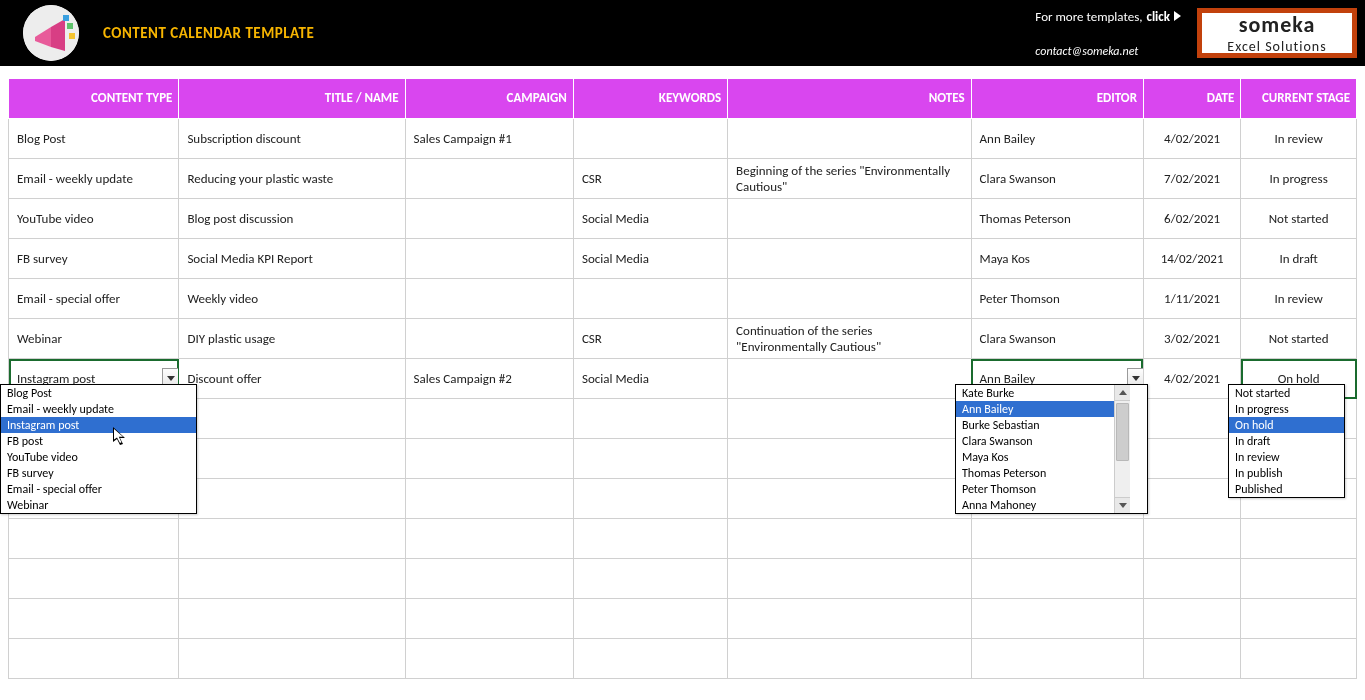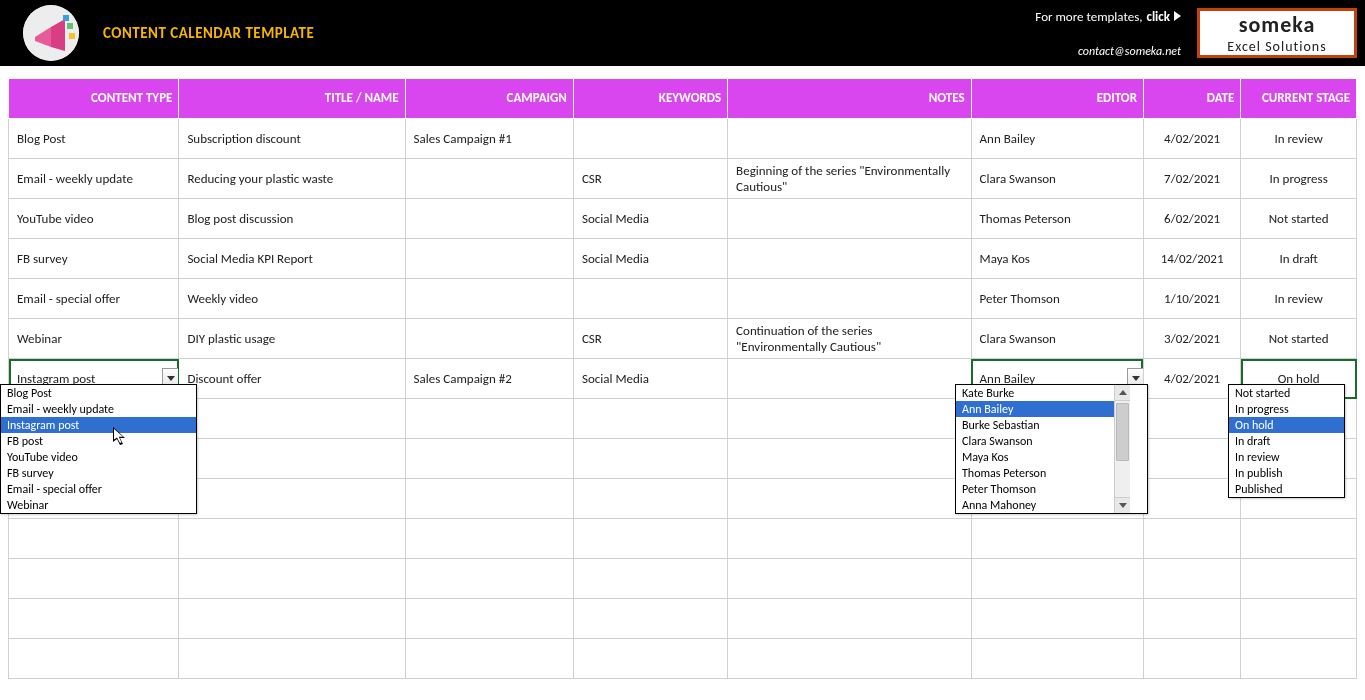--- a/index.html
+++ b/index.html
@@ -48,21 +48,20 @@
   .page-title {
     color: #fff;
     font-weight: bold;
     font-size: 22px;
     letter-spacing: .5px;
   }
   .header-right {
     margin-left: auto;
     display: flex;
     flex-direction: column;
-    align-items: flex-end;
     justify-content: center;
     padding-right: 8px;
     gap: 20px;
   }
   .more-link {
     color: #fff;
     font-size: 13px;
     display:flex;
     align-items:center;
     gap:4px;
@@ -82,21 +81,21 @@
   }
   .someka-logo {
     background:#fff;
     width:160px;
     height:50px;
     margin:8px 8px 8px 8px;
     display:flex;
     flex-direction:column;
     align-items:center;
     justify-content:center;
-    border:3px solid #c2410c;
+    border:5px solid #c2410c;
   }
   .someka-logo .big { font-size:22px; font-weight:600; color:#222; letter-spacing:1px;}
   .someka-logo .small { font-size:14px; color:#222; letter-spacing:1px;}
 
   
   .table-wrap {
     padding: 12px 8px 0 8px;
   }
   table {
     border-collapse: collapse;
@@ -320,21 +319,21 @@
           <td class="date">14/02/2021</td>
           <td class="center">In draft</td>
         </tr>
         <tr>
           <td>Email - special offer</td>
           <td>Weekly video</td>
           <td></td>
           <td></td>
           <td class="notes"></td>
           <td>Peter Thomson</td>
-          <td class="date">1/10/2021</td>
+          <td class="date">1/11/2021</td>
           <td class="center">In review</td>
         </tr>
         <tr>
           <td>Webinar</td>
           <td>DIY plastic usage</td>
           <td></td>
           <td>CSR</td>
           <td class="notes">Continuation of the series "Environmentally Cautious"</td>
           <td>Clara Swanson</td>
           <td class="date">3/02/2021</td>

